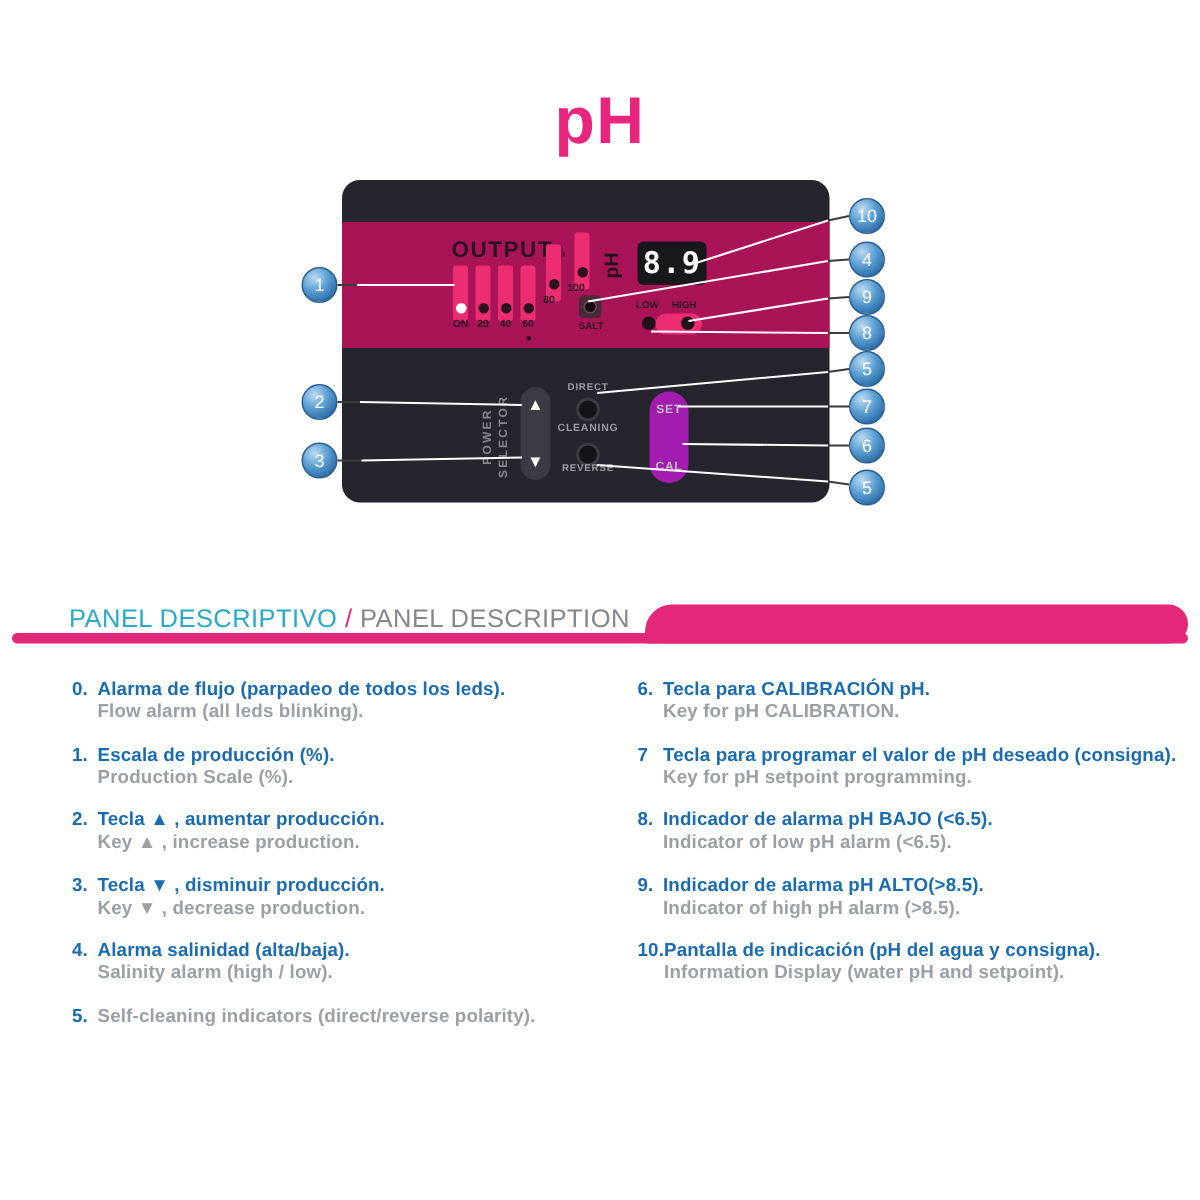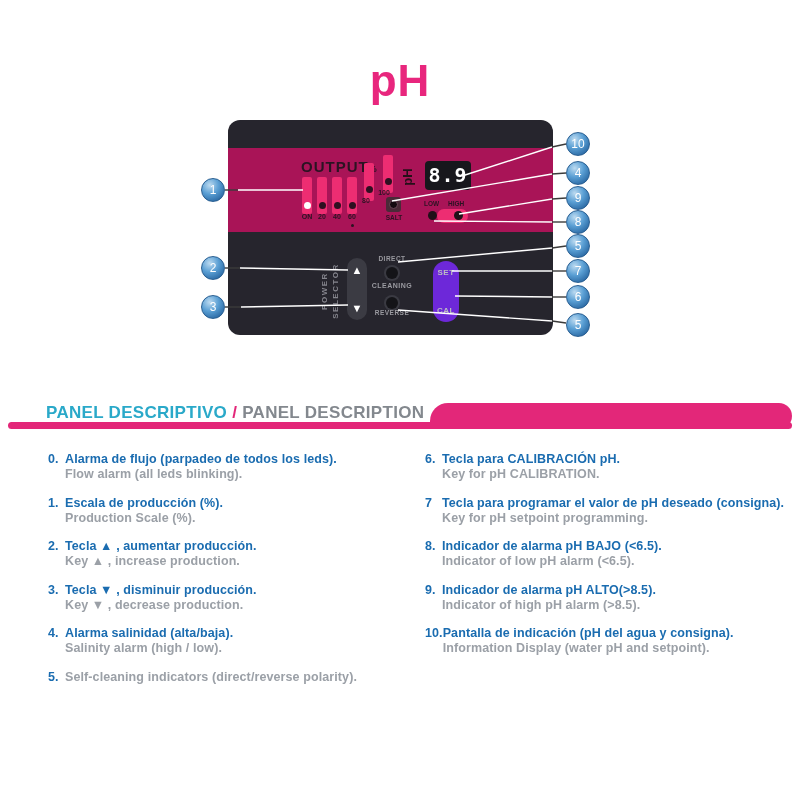--- a/index.html
+++ b/index.html
@@ -47,39 +47,39 @@
   .arrow-slab{position:absolute;left:119px;top:138px;width:20px;height:62px;background:#3b3b43;
            border-radius:10px;}
   .arr{position:absolute;left:0;width:20px;text-align:center;color:#fff;font-size:11px;}
   .arr.up{top:6px;}.arr.dn{bottom:6px;}
   .clean-label{position:absolute;left:134px;width:60px;text-align:center;font-size:6.5px;
            font-weight:bold;color:#9a9aa0;letter-spacing:0.5px;}
   .lbl-direct{top:135px;}.lbl-cleaning{top:162px;font-size:7px;}.lbl-reverse{top:189px;}
   .cln-led{position:absolute;left:158px;width:12px;height:12px;border-radius:50%;
            background:#141418;box-shadow:0 0 0 2px #3a3a42;}
   .led-dir{top:147px;}.led-rev{top:177px;}
-  .setcal{position:absolute;left:205px;top:141px;width:26px;height:61px;background:#6d28d9;
+  .setcal{position:absolute;left:205px;top:141px;width:26px;height:61px;background:#a21caf;
           border-radius:13px;display:flex;flex-direction:column;justify-content:space-between;
           align-items:center;padding:7px 0;box-sizing:border-box;}
   .setcal span{font-size:8px;font-weight:bold;color:#bdbdc3;letter-spacing:0.5px;}
   
   .callout{position:absolute;width:24px;height:24px;border-radius:50%;z-index:5;
            background:radial-gradient(circle at 35% 28%, #bcdaf0 0%, #5a9fd4 42%, #2f6ea8 78%, #27608f 100%);
            border:1px solid #2a5f92;box-sizing:border-box;color:#fff;font-size:12px;font-weight:normal;
            text-align:center;line-height:22px;}
   .lines-svg{position:absolute;left:185px;top:115px;width:420px;height:240px;z-index:3;}
   .lines-svg line{fill:none;}
   .ln-d{stroke:#3b3b3b;stroke-width:1.4;}
   .ln-w{stroke:#ffffff;stroke-width:1.4;}
   
   .sec-line{position:absolute;left:8px;top:422px;width:784px;height:7px;background:#e32779;
             border-radius:4px;}
   .sec-pill{position:absolute;left:430px;top:403px;width:362px;height:26px;background:#e32779;
             border-radius:18px 13px 13px 2px;}
-  .sec-title{position:absolute;left:46px;top:403px;font-size:17px;font-weight:bold;
+  .sec-title{position:absolute;left:46px;top:403px;font-size:17px;font-weight:normal;
              letter-spacing:0.3px;white-space:nowrap;}
   .sec-title .es{color:#2aa9c9;}
   .sec-title .sep{color:#e32779;}
   .sec-title .en{color:#83888e;}
   
   .col{position:absolute;top:452px;}
   .col-left{left:48px;width:372px;}
   .col-right{left:425px;width:372px;}
   .item{display:flex;margin-bottom:13.5px;font-size:12.5px;line-height:15px;font-weight:bold;
         letter-spacing:0.1px;}

